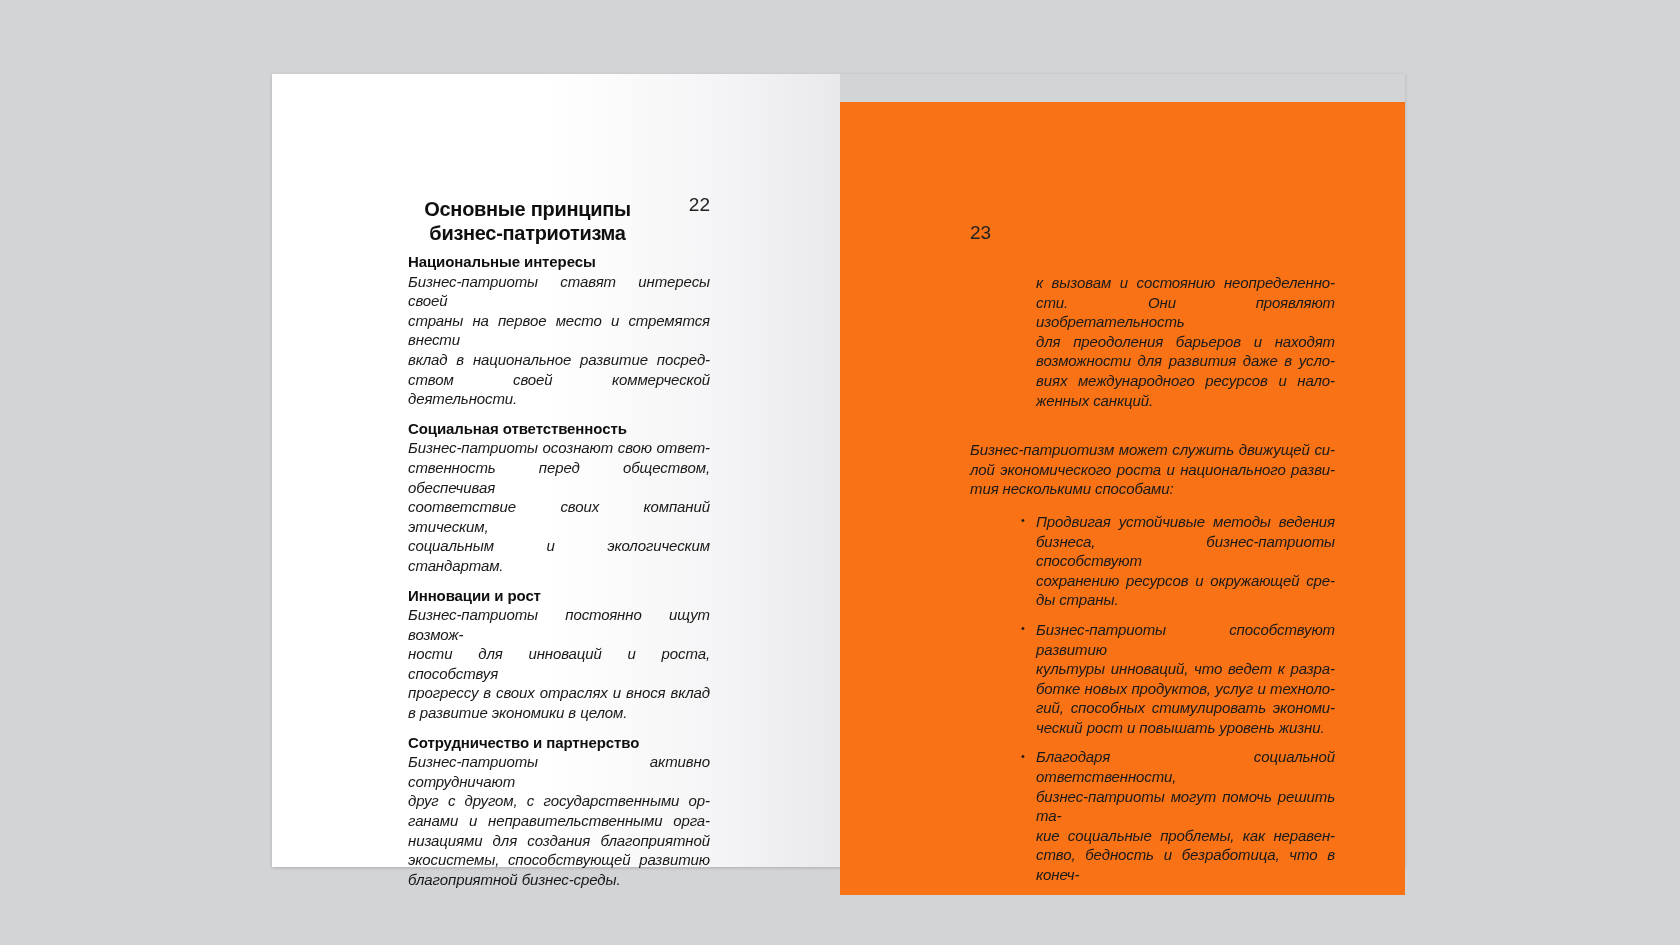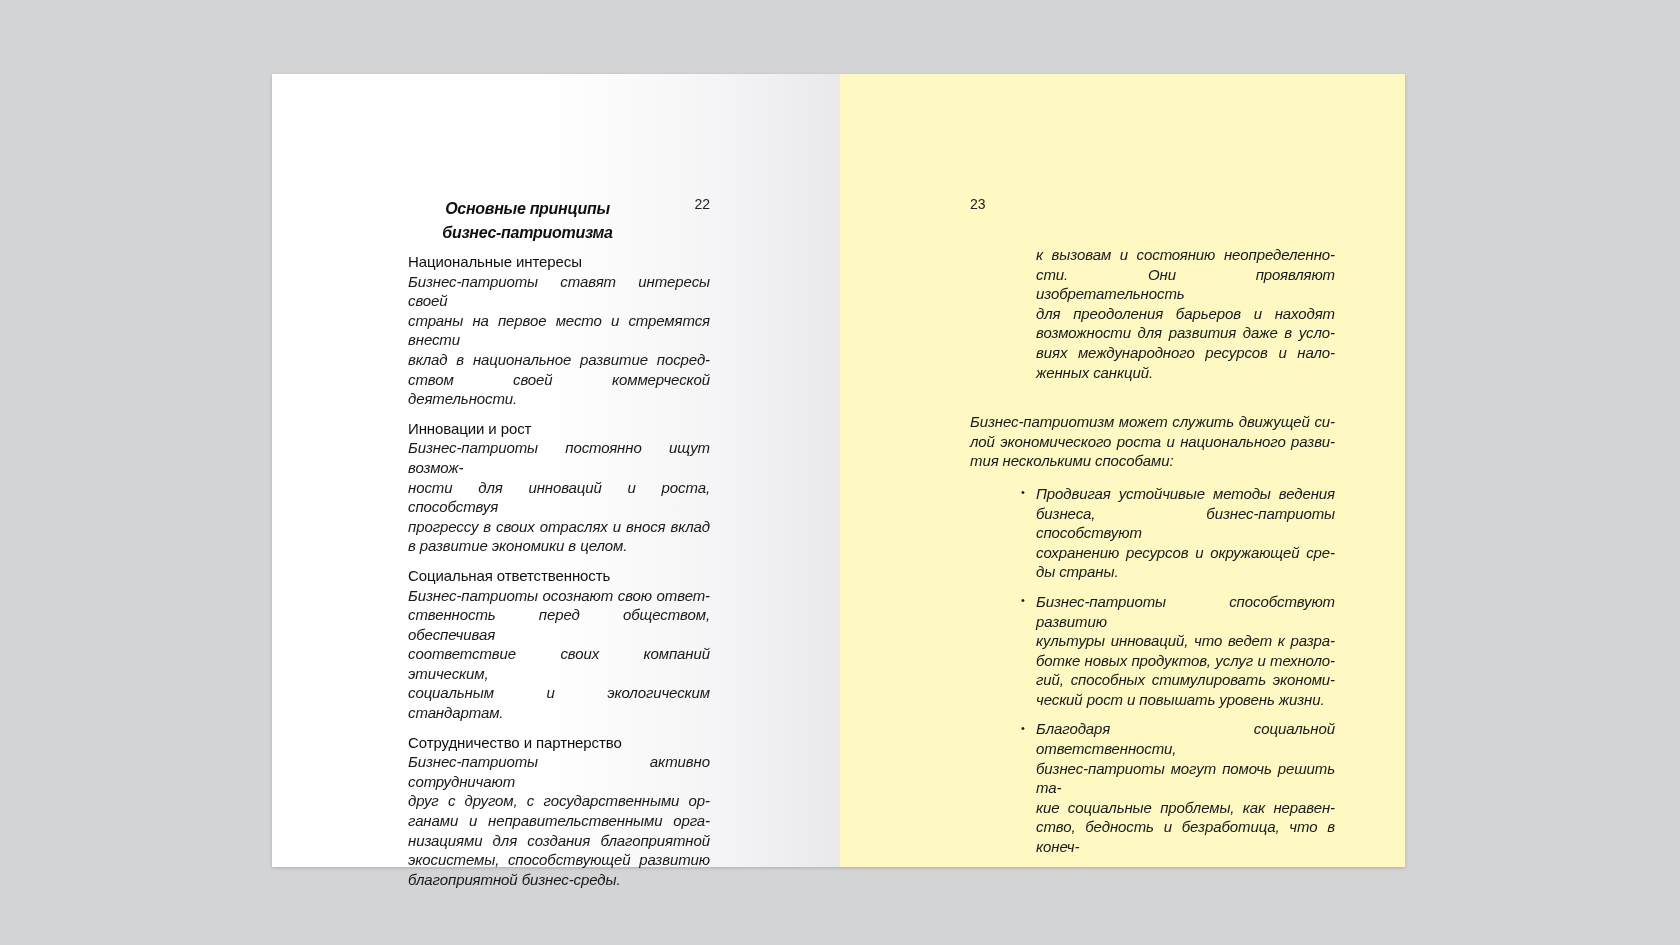--- a/index.html
+++ b/index.html
@@ -24,62 +24,62 @@
     position: relative;
     height: 793px;
     color: #1a1a1a;
   }
   .page-left {
     width: 568px;
     background: linear-gradient(90deg, #ffffff 0%, #ffffff 48%, #f4f4f6 80%, #e9e9eb 100%);
   }
   .page-right {
     width: 565px;
-    background: #fef9c3;
+    background: #f97316;
+    margin-top: 28px;
   }
   .pn {
     position: absolute;
     top: 124px;
-    font-size: 14px;
+    font-size: 19px;
     line-height: 13px;
     color: #222222;
     letter-spacing: 0;
   }
   .pn-left  { right: 130px; }
   .pn-right { left: 130px; }
 
   .tb {
     position: absolute;
     width: 365px;
     font-size: 15px;
     line-height: 19.6px;
     letter-spacing: -0.1px;
     color: #191919;
   }
   .tb-left  { left: 73px;  top: 123px; }
   .tb-right { left: 130px; top: 171px; }
 
   .big-title {
-    font-size: 16px;
+    font-size: 20px;
     line-height: 24px;
     font-weight: bold;
     letter-spacing: -0.3px;
     color: #0f0f0f;
-    font-style: italic;
   }
   .cl { text-align: center; }
 
   .tl { text-align: justify; text-align-last: justify; font-style: italic; }
   .tl.end { text-align-last: left; }
 
   .intro { margin-top: 33px; }
 
   .sub { margin-left: 63px; width: 302px; margin-top: 10px; }
   .sub:first-of-type { margin-top: 7px; }
-  .sub-h { font-weight: normal; color: #0f0f0f; }
+  .sub-h { font-weight: bold; color: #0f0f0f; }
 
   .cont { margin-left: 66px; width: 299px; }
 
   .section-title { margin-top: 67px; }
 
   .lead { margin-top: 30px; }
 
   .bullets { margin-top: 13px; }
   .bullet-item {
     position: relative;
@@ -115,35 +115,35 @@
             <div class="sub">
               <div class="sub-h">Национальные интересы</div>
               <div>
                 <div class="tl">Бизнес-патриоты ставят интересы своей</div>
                 <div class="tl">страны на первое место и стремятся внести</div>
                 <div class="tl">вклад в национальное развитие посред-</div>
                 <div class="tl end">ством своей коммерческой деятельности.</div>
               </div>
             </div>
             <div class="sub">
+              <div class="sub-h">Социальная ответственность</div>
+              <div>
+                <div class="tl">Бизнес-патриоты осознают свою ответ-</div>
+                <div class="tl">ственность перед обществом, обеспечивая</div>
+                <div class="tl">соответствие своих компаний этическим,</div>
+                <div class="tl end">социальным и экологическим стандартам.</div>
+              </div>
+            </div>
+            <div class="sub">
               <div class="sub-h">Инновации и рост</div>
               <div>
                 <div class="tl">Бизнес-патриоты постоянно ищут возмож-</div>
                 <div class="tl">ности для инноваций и роста, способствуя</div>
                 <div class="tl">прогрессу в своих отраслях и внося вклад</div>
                 <div class="tl end">в развитие экономики в целом.</div>
-              </div>
-            </div>
-            <div class="sub">
-              <div class="sub-h">Социальная ответственность</div>
-              <div>
-                <div class="tl">Бизнес-патриоты осознают свою ответ-</div>
-                <div class="tl">ственность перед обществом, обеспечивая</div>
-                <div class="tl">соответствие своих компаний этическим,</div>
-                <div class="tl end">социальным и экологическим стандартам.</div>
               </div>
             </div>
             <div class="sub">
               <div class="sub-h">Сотрудничество и партнерство</div>
               <div>
                 <div class="tl">Бизнес-патриоты активно сотрудничают</div>
                 <div class="tl">друг с другом, с государственными ор-</div>
                 <div class="tl">ганами и неправительственными орга-</div>
                 <div class="tl">низациями для создания благоприятной</div>
                 <div class="tl">экосистемы, способствующей развитию</div>

